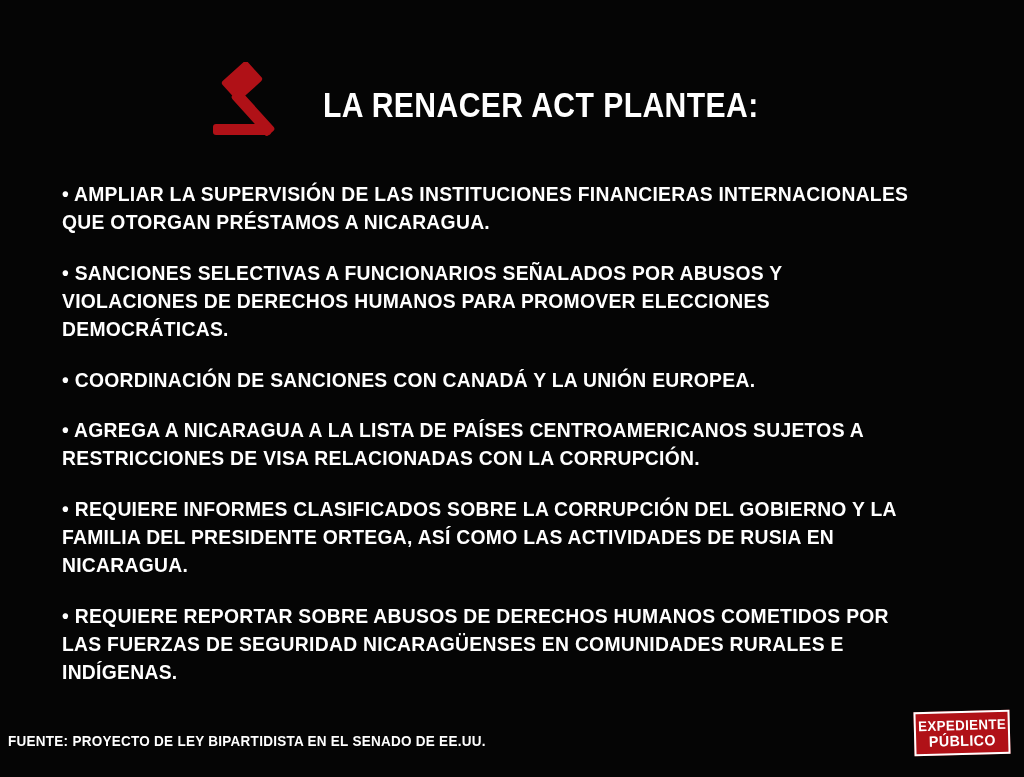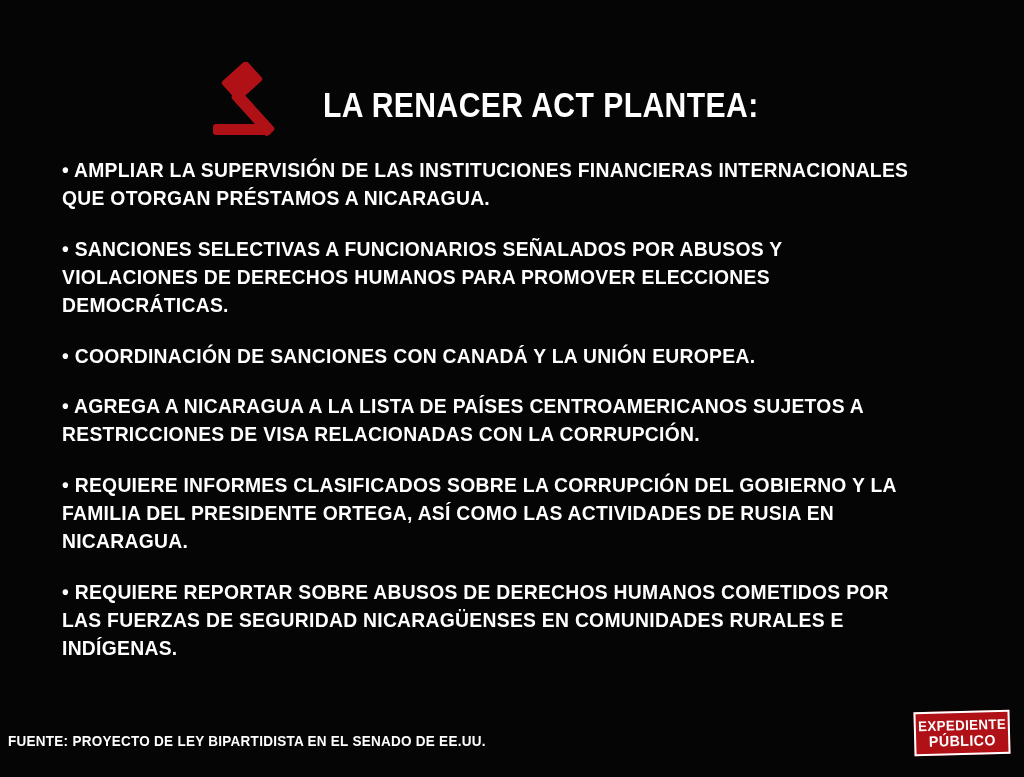--- a/index.html
+++ b/index.html
@@ -48,21 +48,21 @@
     color: #ffffff;
     letter-spacing: 0.5px;
     transform: scaleX(0.86);
     transform-origin: left center;
     white-space: nowrap;
     text-transform: uppercase;
   }
   
   .bullets {
     position: absolute;
-    top: 156px;
+    top: 180px;
     left: 62px;
     width: 920px;
   }
   .bullet {
     color: #ffffff;
     font-family: "Liberation Sans Narrow", "Liberation Sans", sans-serif;
     font-size: 21px;
     font-weight: bold;
     line-height: 1.35;
     letter-spacing: 0.3px;

